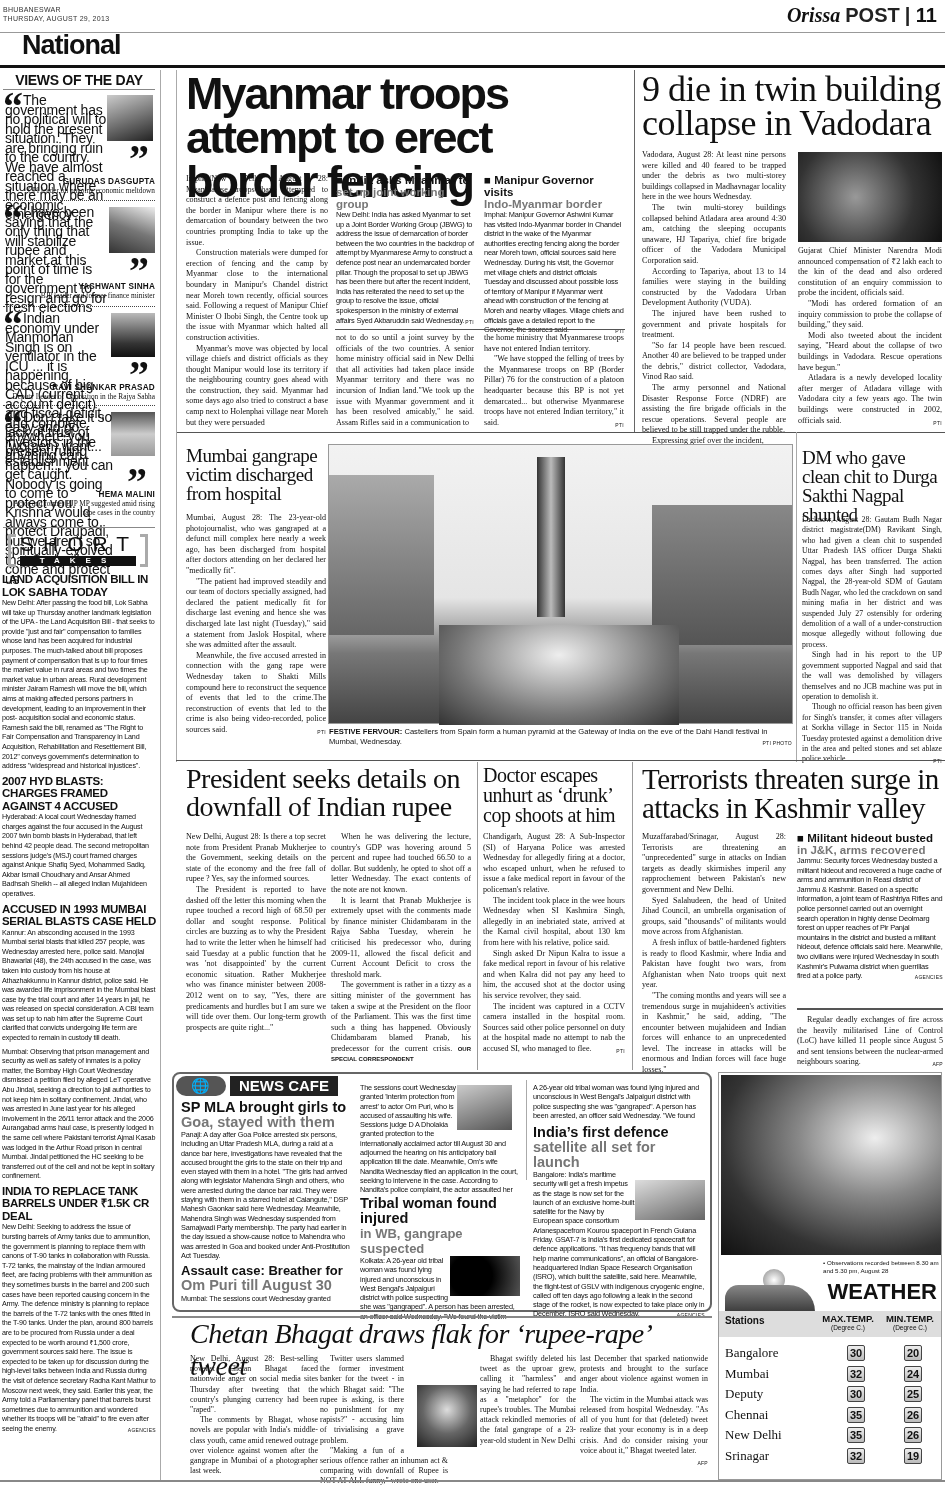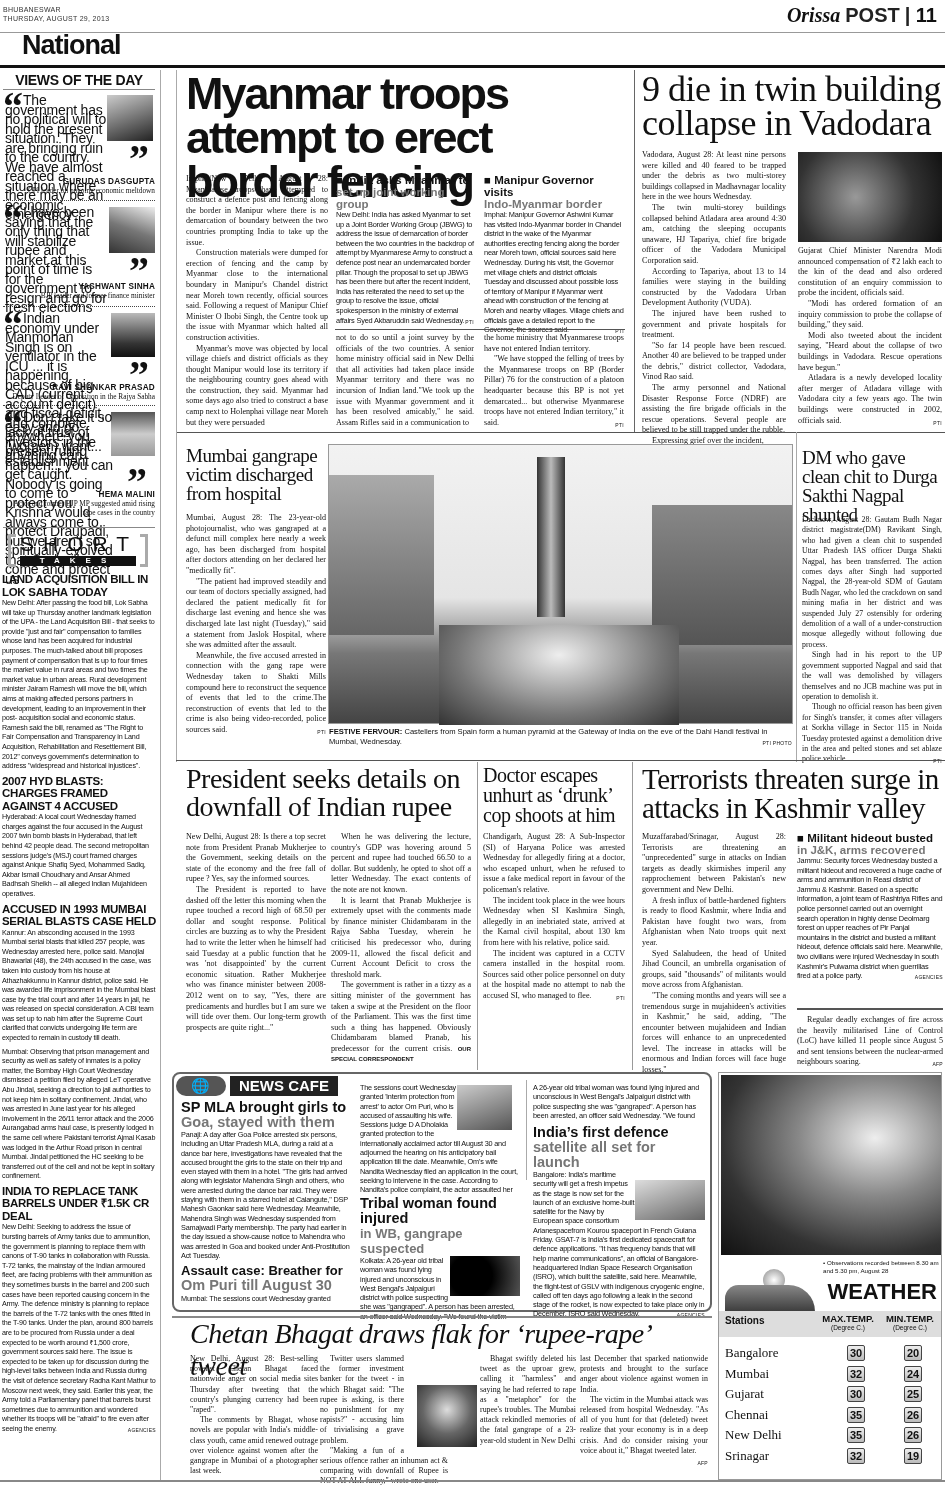--- a/index.html
+++ b/index.html
@@ -202,29 +202,30 @@
   <p class="p">When he was delivering the lecture, country's GDP was hovering around 5 percent and rupee had touched 66.50 to a dollar. But suddenly, he opted to shot off a letter Wednesday. The exact contents of the note are not known.</p>
   <p class="p">It is learnt that Pranab Mukherjee is extremely upset with the comments made by finance minister Chidambaram in the Rajya Sabha Tuesday, wherein he criticised his predecessor who, during 2009-11, allowed the fiscal deficit and Current Account Deficit to cross the threshold mark.</p>
   <p class="p"><span>The government is rather in a tizzy as a sitting minister of the government has taken a swipe at the President on the floor of the Parliament. This was the first time such a thing has happened. Obviously Chidambaram blamed Pranab, his predecessor for the current crisis.</span> <span class="sans" style="font-weight:bold;font-size:6px">OUR SPECIAL CORRESPONDENT</span></p>
 </div>
 <div class="vr" style="left:477px;top:762px;height:308px;background:#999"></div>
 
 <div class="abs hl-serif" style="left:483px;top:765px;width:150px;font-size:20px;line-height:20px">Doctor escapes unhurt as ‘drunk’ cop shoots at him</div>
 <div class="abs body" style="left:483px;top:832px;width:142px">
   <p><span class="dl">Chandigarh, August 28:</span> <span>A Sub-Inspector (SI) of Haryana Police was arrested Wednesday for allegedly firing at a doctor, who escaped unhurt, when he refused to issue a fake medical report in favour of the policeman's relative.</span></p>
   <p class="p">The incident took place in the wee hours Wednesday when SI Kashmira Singh, allegedly in an inebriated state, arrived at the Karnal civil hospital, about 130 km from here with his relative, police said.</p>
+  <p class="p">Singh asked Dr Nipun Kalra to issue a fake medical report in favour of his relative and when Kalra did not pay any heed to him, the accused shot at the doctor using his service revolver, they said.</p>
   <p class="p"><span>The incident was captured in a CCTV camera installed in the hospital room. Sources said other police personnel on duty at the hospital made no attempt to nab the accused SI, who managed to flee.</span> <span class="credit">PTI</span></p>
 </div>
 <div class="vr" style="left:632px;top:762px;height:308px;background:#999"></div>
 
 <div class="abs hl-serif" style="left:642px;top:765px;width:300px;font-size:29px;line-height:29px">Terrorists threaten surge in attacks in Kashmir valley</div>
 <div class="abs body" style="left:642px;top:832px;width:144px">
   <p><span class="dl">Muzaffarabad/Srinagar, August 28:</span> <span>Terrorists are threatening an "unprecedented" surge in attacks on Indian targets as deadly skirmishes imperil any rapprochement between Pakistan's new government and New Delhi.</span></p>
+  <p class="p">Syed Salahudeen, the head of United Jihad Council, an umbrella organisation of groups, said "thousands" of militants would move across from Afghanistan.</p>
   <p class="p">A fresh influx of battle-hardened fighters is ready to flood Kashmir, where India and Pakistan have fought two wars, from Afghanistan when Nato troops quit next year.</p>
-  <p class="p">Syed Salahudeen, the head of United Jihad Council, an umbrella organisation of groups, said "thousands" of militants would move across from Afghanistan.</p>
   <p class="p">"The coming months and years will see a tremendous surge in mujahideen's activities in Kashmir," he said, adding, "The encounter between mujahideen and Indian forces will enhance to an unprecedented level. The increase in attacks will be enormous and Indian forces will face huge losses."</p>
 </div>
 <div class="abs" style="left:797px;top:832px;width:146px">
   <div class="sub-h1">■ <span>Militant hideout busted</span></div>
   <div class="sub-h2">in J&amp;K, arms recovered</div>
   <div class="condensed" style="font-size:7.4px;line-height:9.6px"><span class="dl">Jammu:</span> <span>Security forces Wednesday busted a militant hideout and recovered a huge cache of arms and ammunition in Reasi district of Jammu &amp; Kashmir. Based on a specific information, a joint team of Rashtriya Rifles and police personnel carried out an overnight search operation in highly dense Deolmarg forest on upper reaches of Pir Panjal mountains in the district and busted a militant hideout, defence officials said here. Meanwhile, two civilians were injured Wednesday in south Kashmir's Pulwama district when guerrillas fired at a police party.</span> <span class="credit">AGENCIES</span></div>
 </div>
 <div class="hr" style="left:797px;top:1008px;width:146px;height:2px;background:#555"></div>
 <div class="abs body" style="left:797px;top:1015px;width:146px">
   <p class="p"><span>Regular deadly exchanges of fire across the heavily militarised Line of Control (LoC) have killed 11 people since August 5 and sent tensions between the nuclear-armed neighbours soaring.</span> <span class="credit">AFP</span></p>
@@ -283,21 +284,21 @@
         <span style="width:100px">Bangalore</span>
         <span style="width:62px;text-align:center"><span class="wx-val">30</span></span>
         <span style="width:52px;text-align:center"><span class="wx-val">20</span></span>
       </div>
     <div class="wx-row">
         <span style="width:100px">Mumbai</span>
         <span style="width:62px;text-align:center"><span class="wx-val">32</span></span>
         <span style="width:52px;text-align:center"><span class="wx-val">24</span></span>
       </div>
     <div class="wx-row">
-        <span style="width:100px">Gujarat</span>
+        <span style="width:100px">Deputy</span>
         <span style="width:62px;text-align:center"><span class="wx-val">30</span></span>
         <span style="width:52px;text-align:center"><span class="wx-val">25</span></span>
       </div>
     <div class="wx-row">
         <span style="width:100px">Chennai</span>
         <span style="width:62px;text-align:center"><span class="wx-val">35</span></span>
         <span style="width:52px;text-align:center"><span class="wx-val">26</span></span>
       </div>
     <div class="wx-row">
         <span style="width:100px">New Delhi</span>

